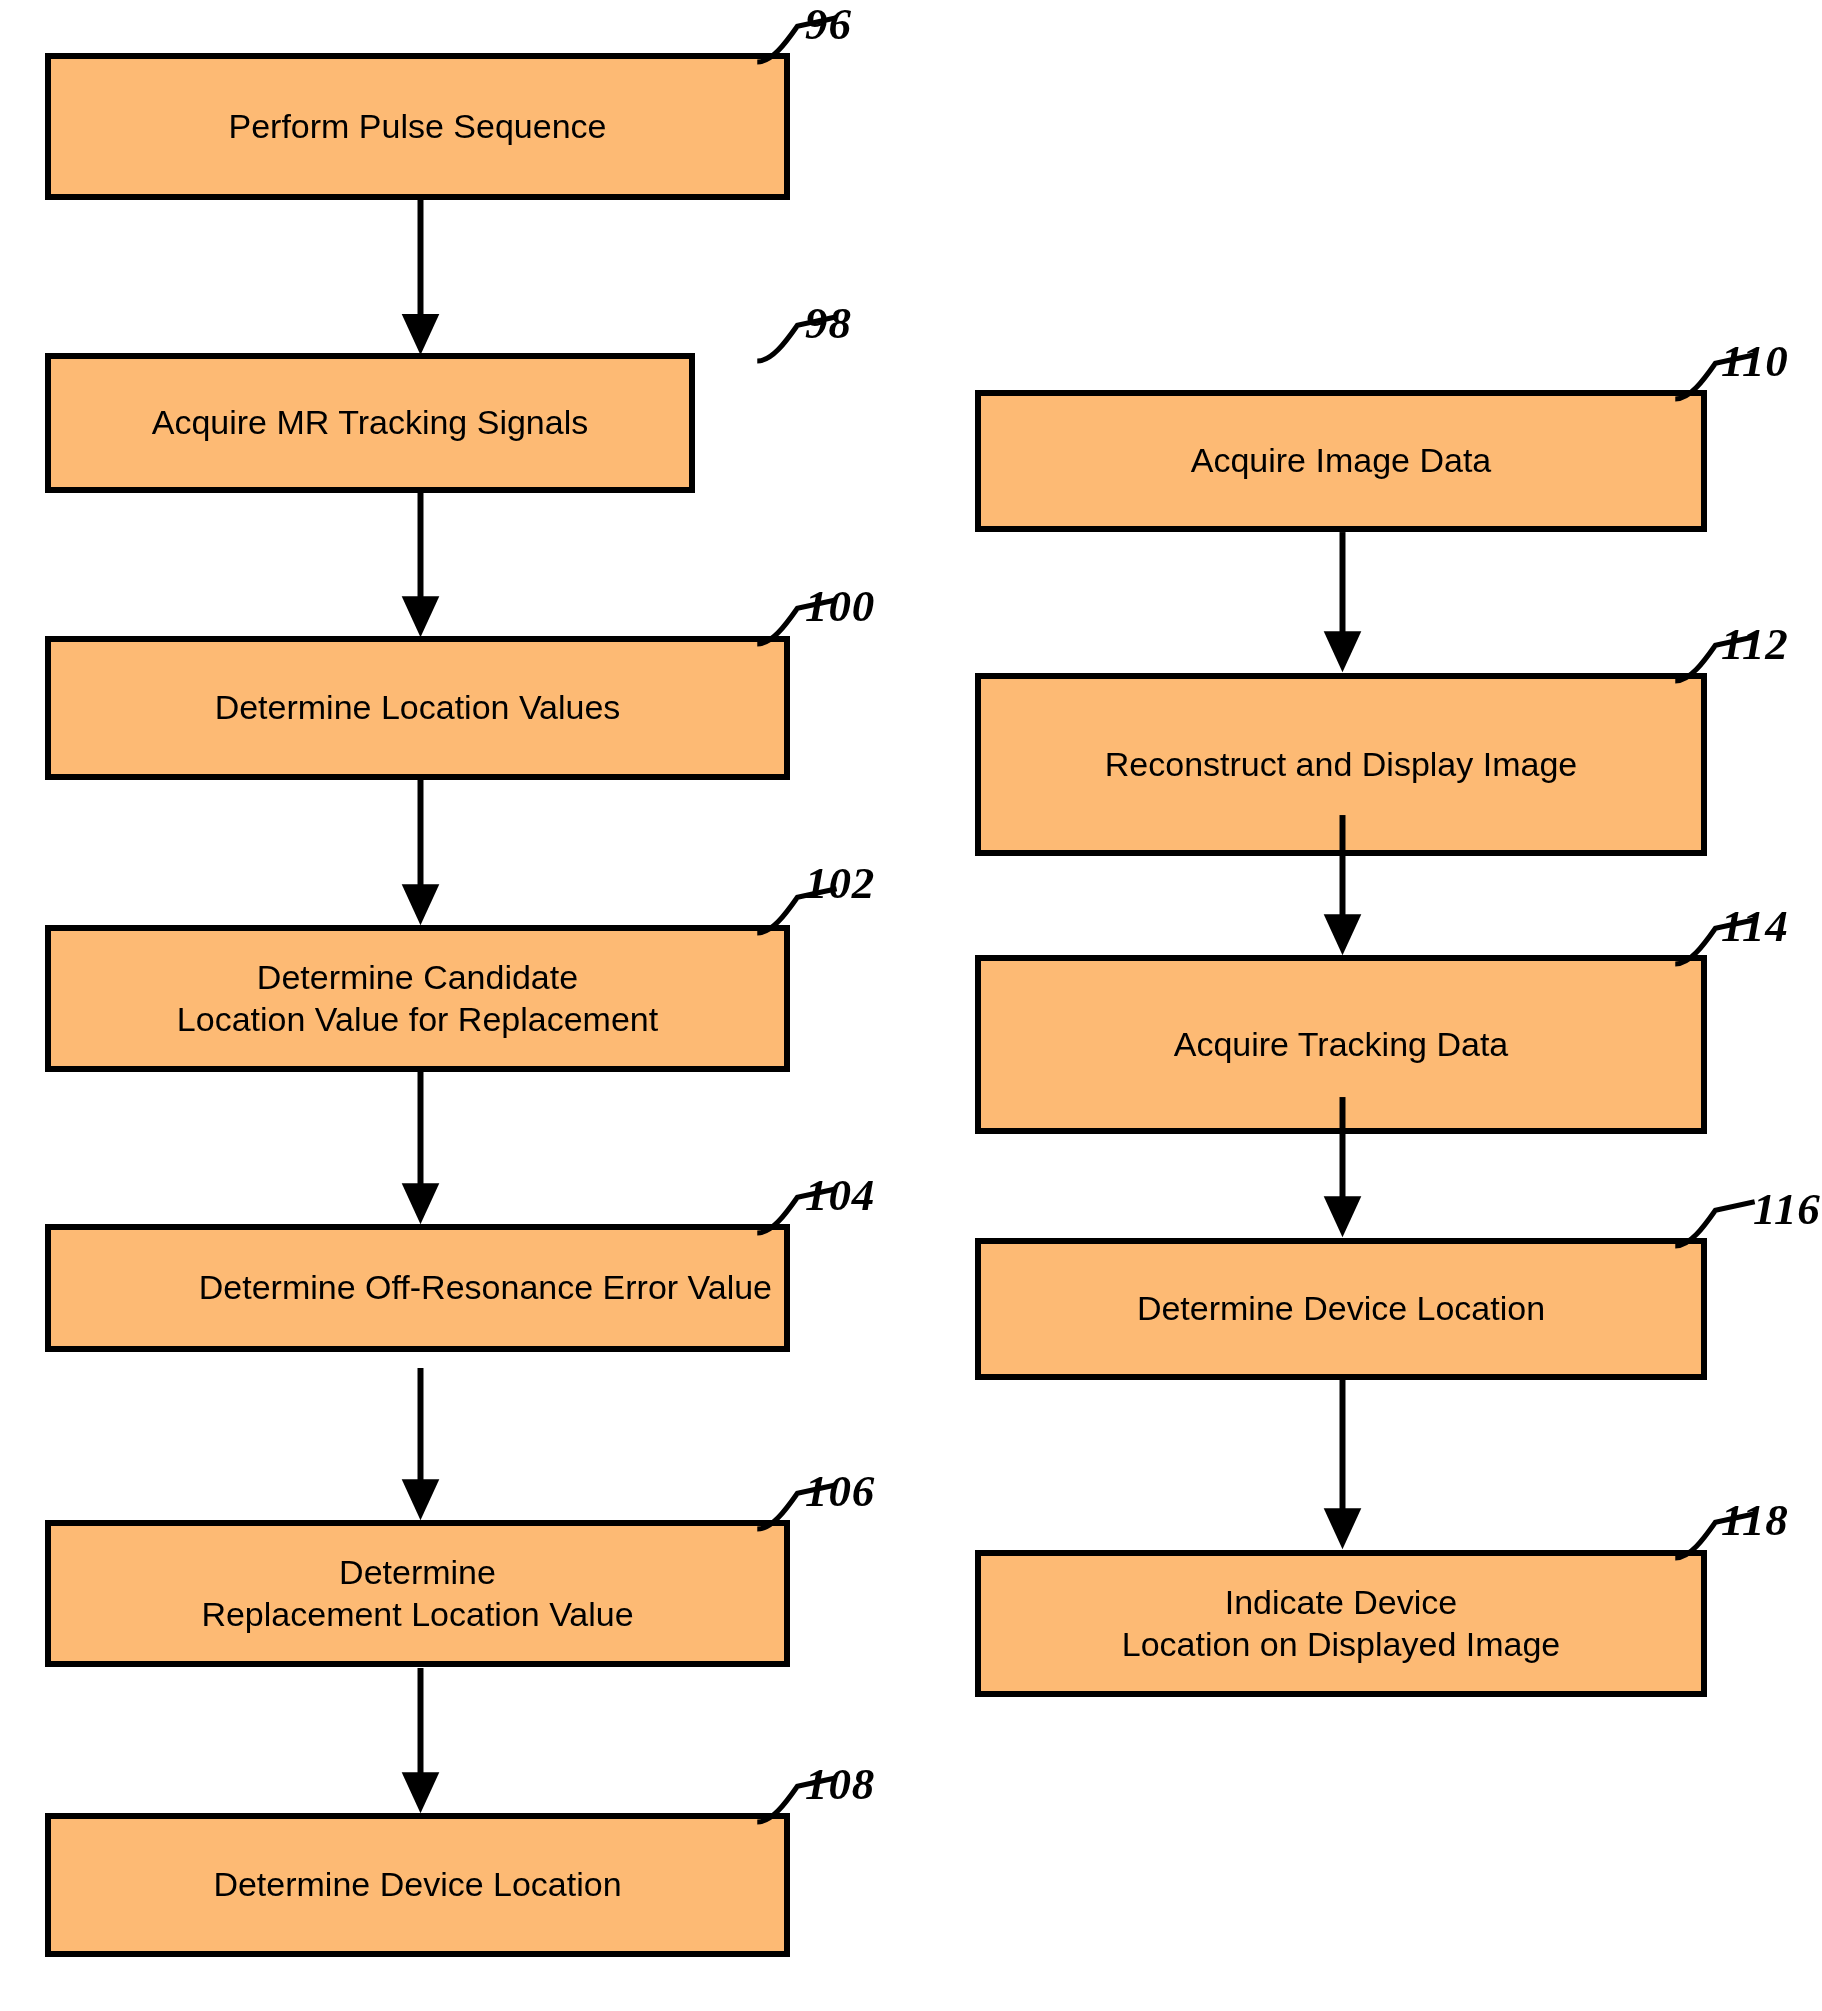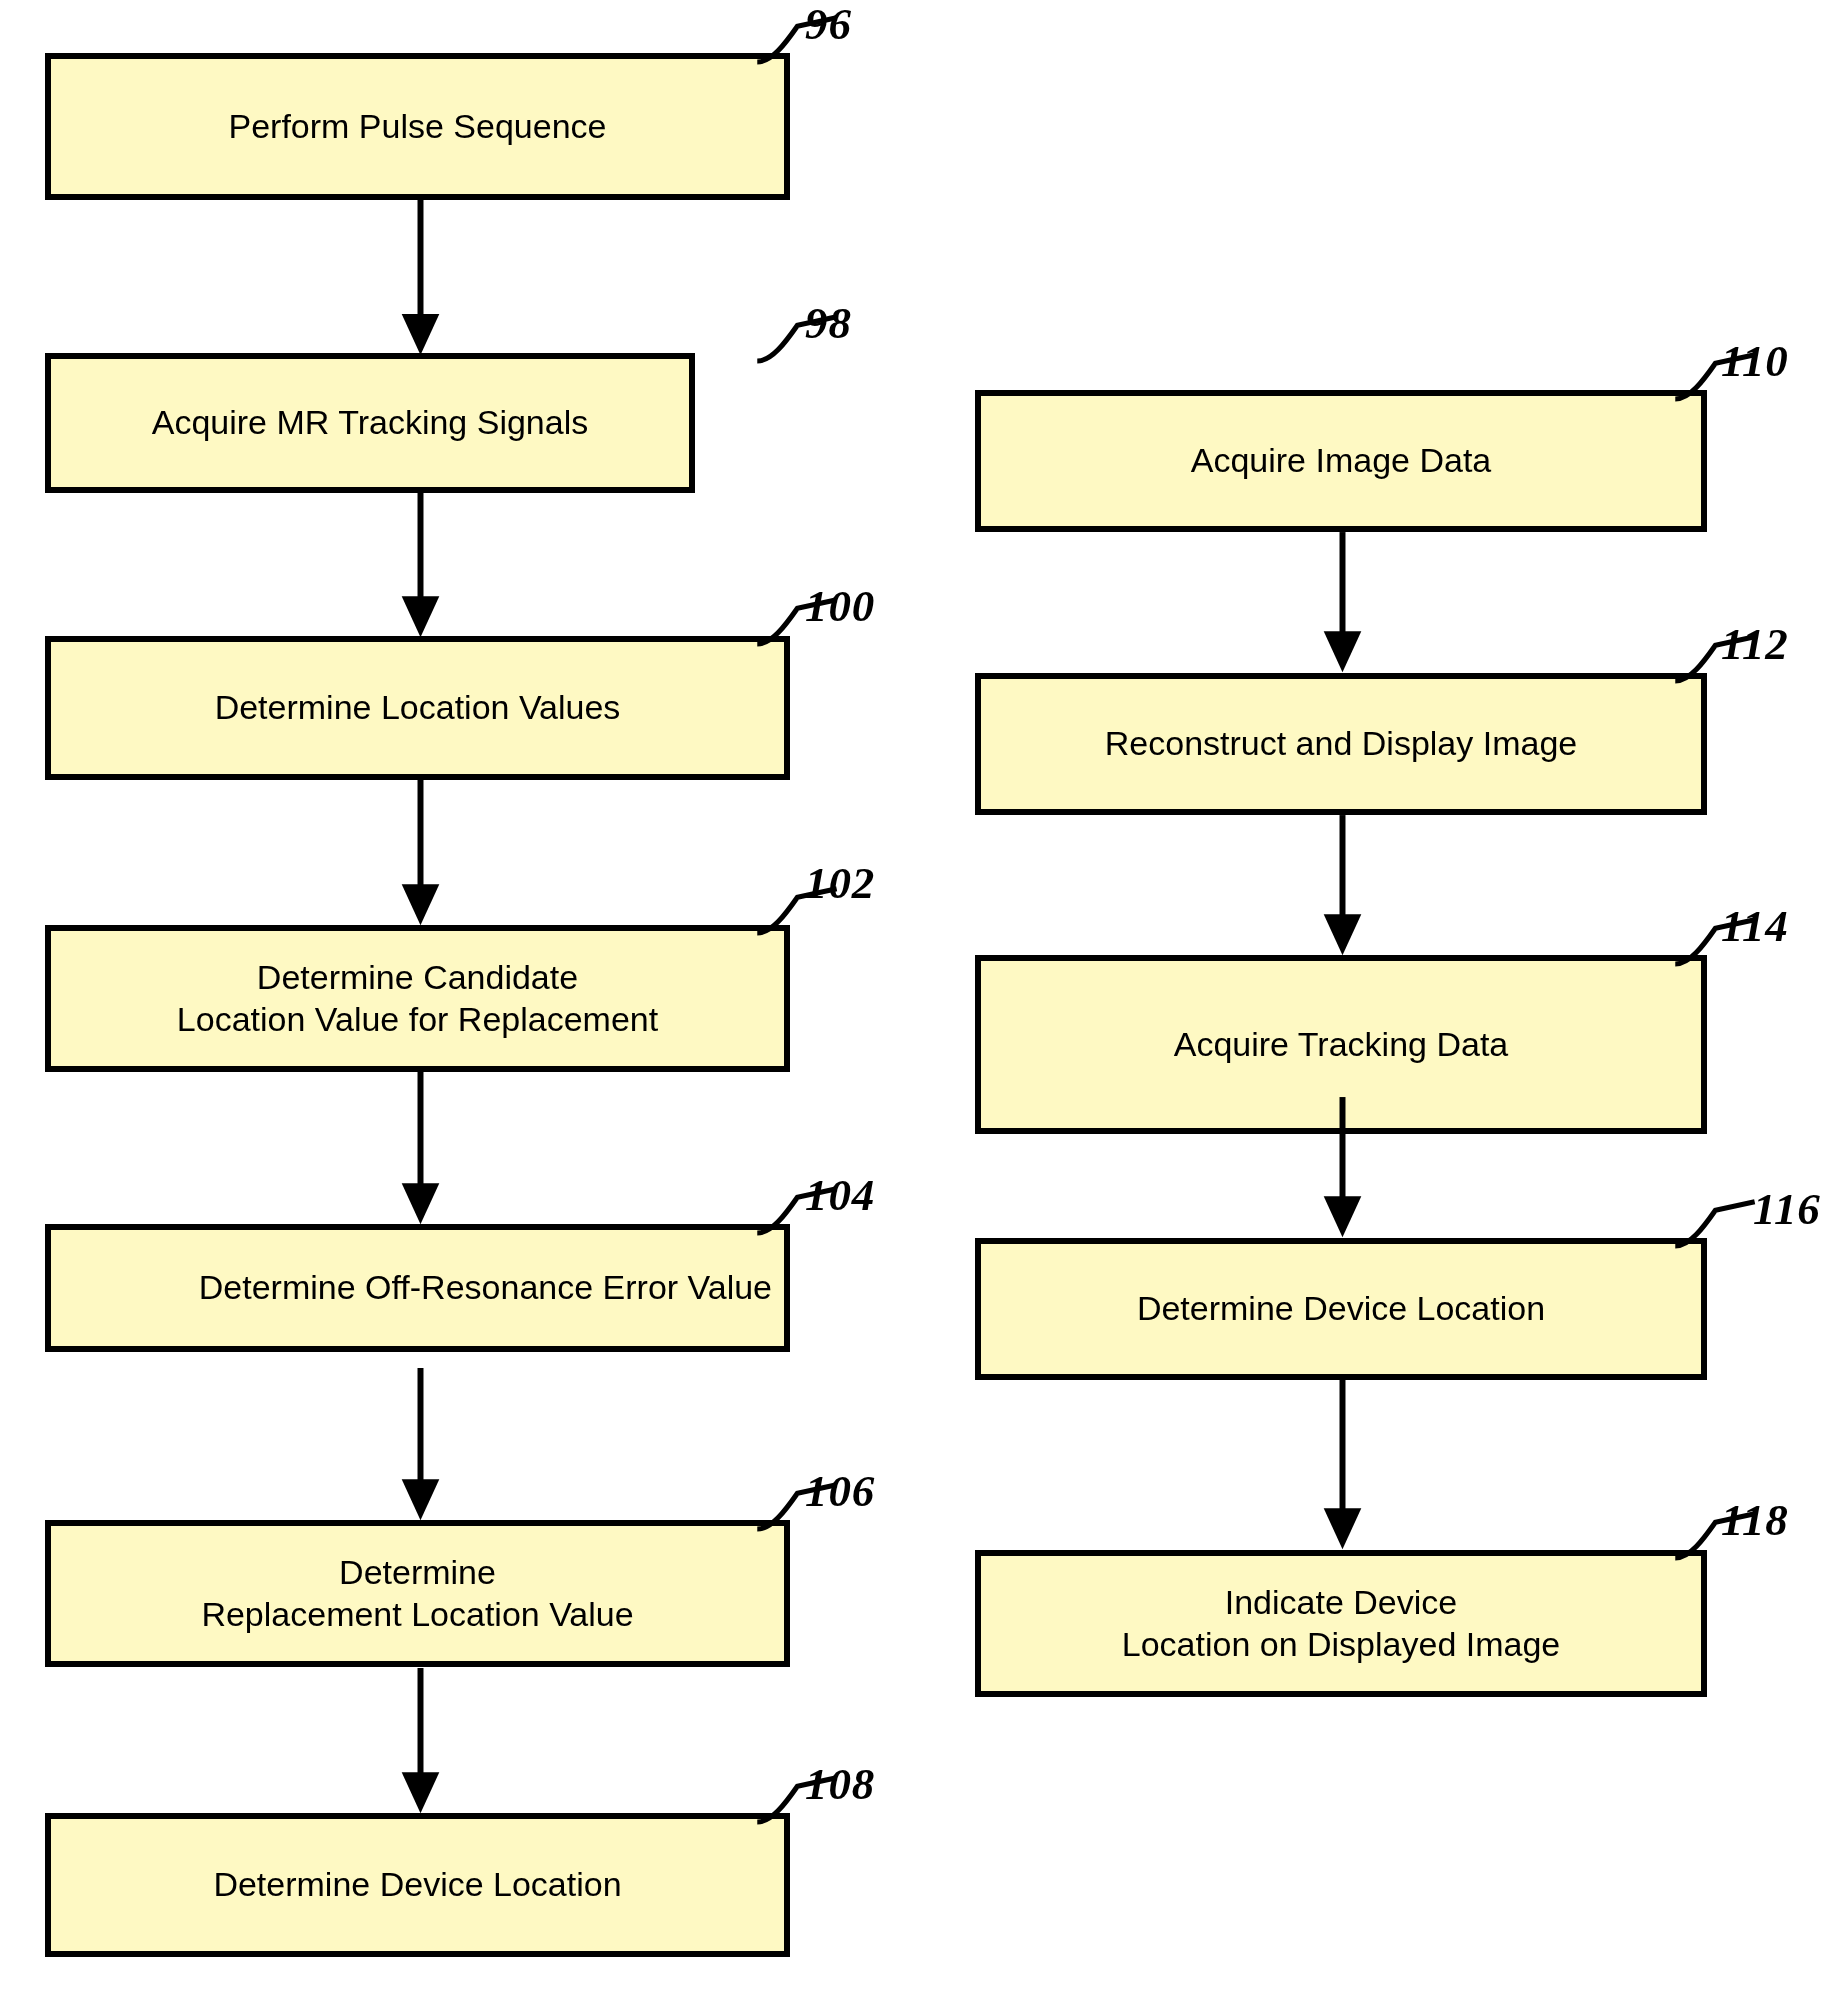--- a/index.html
+++ b/index.html
@@ -13,21 +13,21 @@
     width: 1823px;
     height: 2012px;
     background: #ffffff;
     overflow: hidden;
     font-family: "Liberation Sans", sans-serif;
   }
   .node {
     position: absolute;
     box-sizing: border-box;
     border: 6px solid #000000;
-    background: #fef9c3;
+    background: #fdba74;
     display: flex;
     align-items: center;
     justify-content: center;
     text-align: center;
   }
   .node-label {
     font-family: "Liberation Sans", sans-serif;
     font-size: 34px;
     line-height: 1.22;
     color: #000000;
@@ -153,21 +153,21 @@
   <svg class="leader" style="left:1671px; top:346px; width:111px; height:60px;" viewBox="0 0 130 70">
     <path d="M 5 62 C 22 62, 38 40, 52 20 L 98 10" fill="none" stroke="#000" stroke-width="6"></path>
   </svg>
   <div class="refnum" style="left:1721px; top:339px;">110</div>
 
   <svg class="arrow" style="left:1316px; top:532px; width:53px; height:142px;" viewBox="0 0 62 166">
     <line x1="31" y1="0" x2="31" y2="140" stroke="#000" stroke-width="7"></line>
     <polygon points="31,164 9,116 53,116" fill="#000"></polygon>
   </svg>
 
-  <div class="node" style="left:975px; top:673px; width:732px; height:142px;">
+  <div class="node" style="left:975px; top:673px; width:732px; height:183px;">
     <div class="node-label">Reconstruct and Display Image</div>
   </div>
   <svg class="leader" style="left:1671px; top:628px; width:111px; height:60px;" viewBox="0 0 130 70">
     <path d="M 5 62 C 22 62, 38 40, 52 20 L 98 10" fill="none" stroke="#000" stroke-width="6"></path>
   </svg>
   <div class="refnum" style="left:1721px; top:622px;">112</div>
 
   <svg class="arrow" style="left:1316px; top:815px; width:53px; height:142px;" viewBox="0 0 62 166">
     <line x1="31" y1="0" x2="31" y2="140" stroke="#000" stroke-width="7"></line>
     <polygon points="31,164 9,116 53,116" fill="#000"></polygon>

